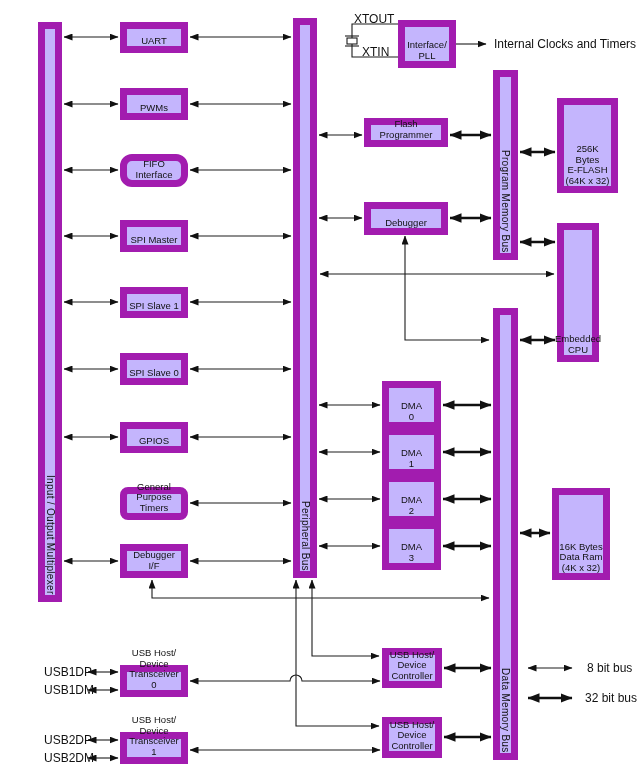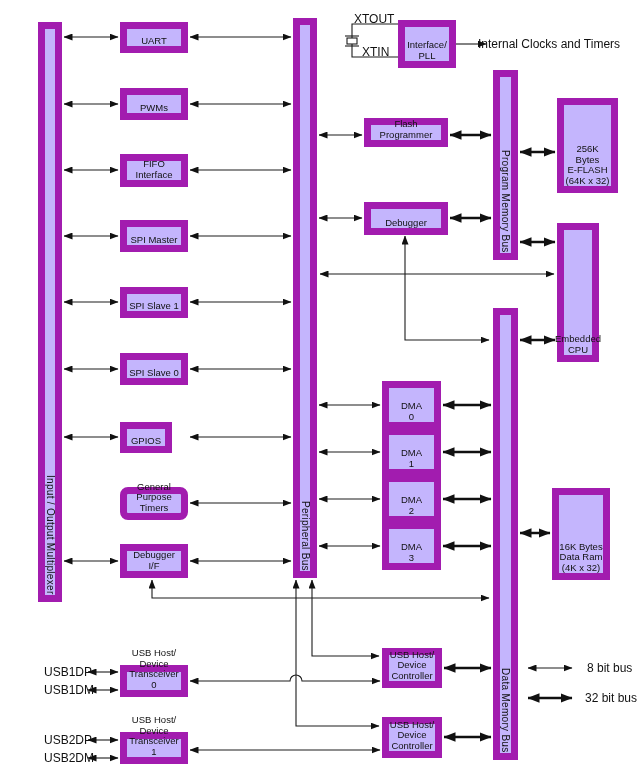--- a/index.html
+++ b/index.html
@@ -130,52 +130,52 @@
   <div class="blk vbus" style="left:493px;top:308px;width:25px;height:452px;">
       <span>Data Memory Bus</span>
     </div>
 
   <div class="blk" style="left:120px;top:22px;width:68px;height:31px;">
       <span>UART</span>
     </div>
   <div class="blk" style="left:120px;top:88px;width:68px;height:32px;">
       <span>PWMs</span>
     </div>
-  <div class="blk" style="left:120px;top:154px;width:68px;height:33px;">
+  <div class="blk" style="left:120px;top:154px;width:68px;height:33px;border-radius:12px;">
       <span>FIFO
 Interface</span>
     </div>
   <div class="blk" style="left:120px;top:220px;width:68px;height:32px;">
       <span>SPI Master</span>
     </div>
   <div class="blk" style="left:120px;top:287px;width:68px;height:31px;">
       <span>SPI Slave 1</span>
     </div>
   <div class="blk" style="left:120px;top:353px;width:68px;height:32px;">
       <span>SPI Slave 0</span>
     </div>
-  <div class="blk" style="left:120px;top:422px;width:52px;height:31px;">
+  <div class="blk" style="left:120px;top:422px;width:68px;height:31px;">
       <span>GPIOS</span>
     </div>
   <div class="blk" style="left:120px;top:487px;width:68px;height:33px;border-radius:8px;">
       <span>General
 Purpose
 Timers</span>
     </div>
   <div class="blk" style="left:120px;top:544px;width:68px;height:34px;">
       <span>Debugger I/F</span>
     </div>
 
   <div class="blk" style="left:398px;top:20px;width:58px;height:48px;">
       <span>Interface/
 PLL</span>
     </div>
   <span class="lbl" style="left:354px;top:13px;">XTOUT</span>
   <span class="lbl" style="left:362px;top:46px;">XTIN</span>
-  <span class="lbl" style="left:478px;top:38px;">Internal Clocks and Timers</span>
+  <span class="lbl" style="left:494px;top:38px;">Internal Clocks and Timers</span>
 
   <div class="blk" style="left:364px;top:118px;width:84px;height:29px;">
       <span>Flash
 Programmer</span>
     </div>
   <div class="blk" style="left:364px;top:202px;width:84px;height:33px;">
       <span>Debugger</span>
     </div>
   <div class="blk" style="left:557px;top:98px;width:61px;height:95px;">
       <span>256K Bytes

